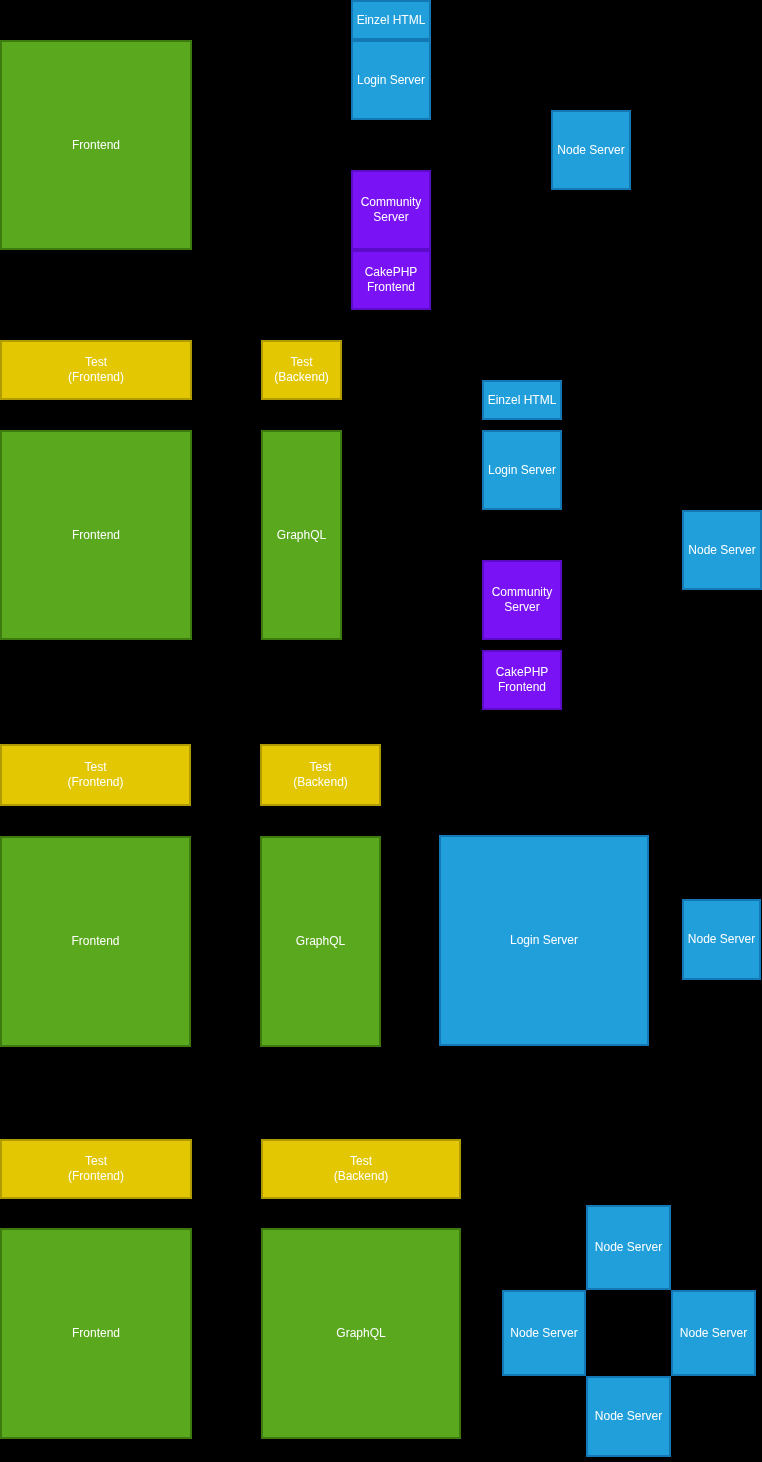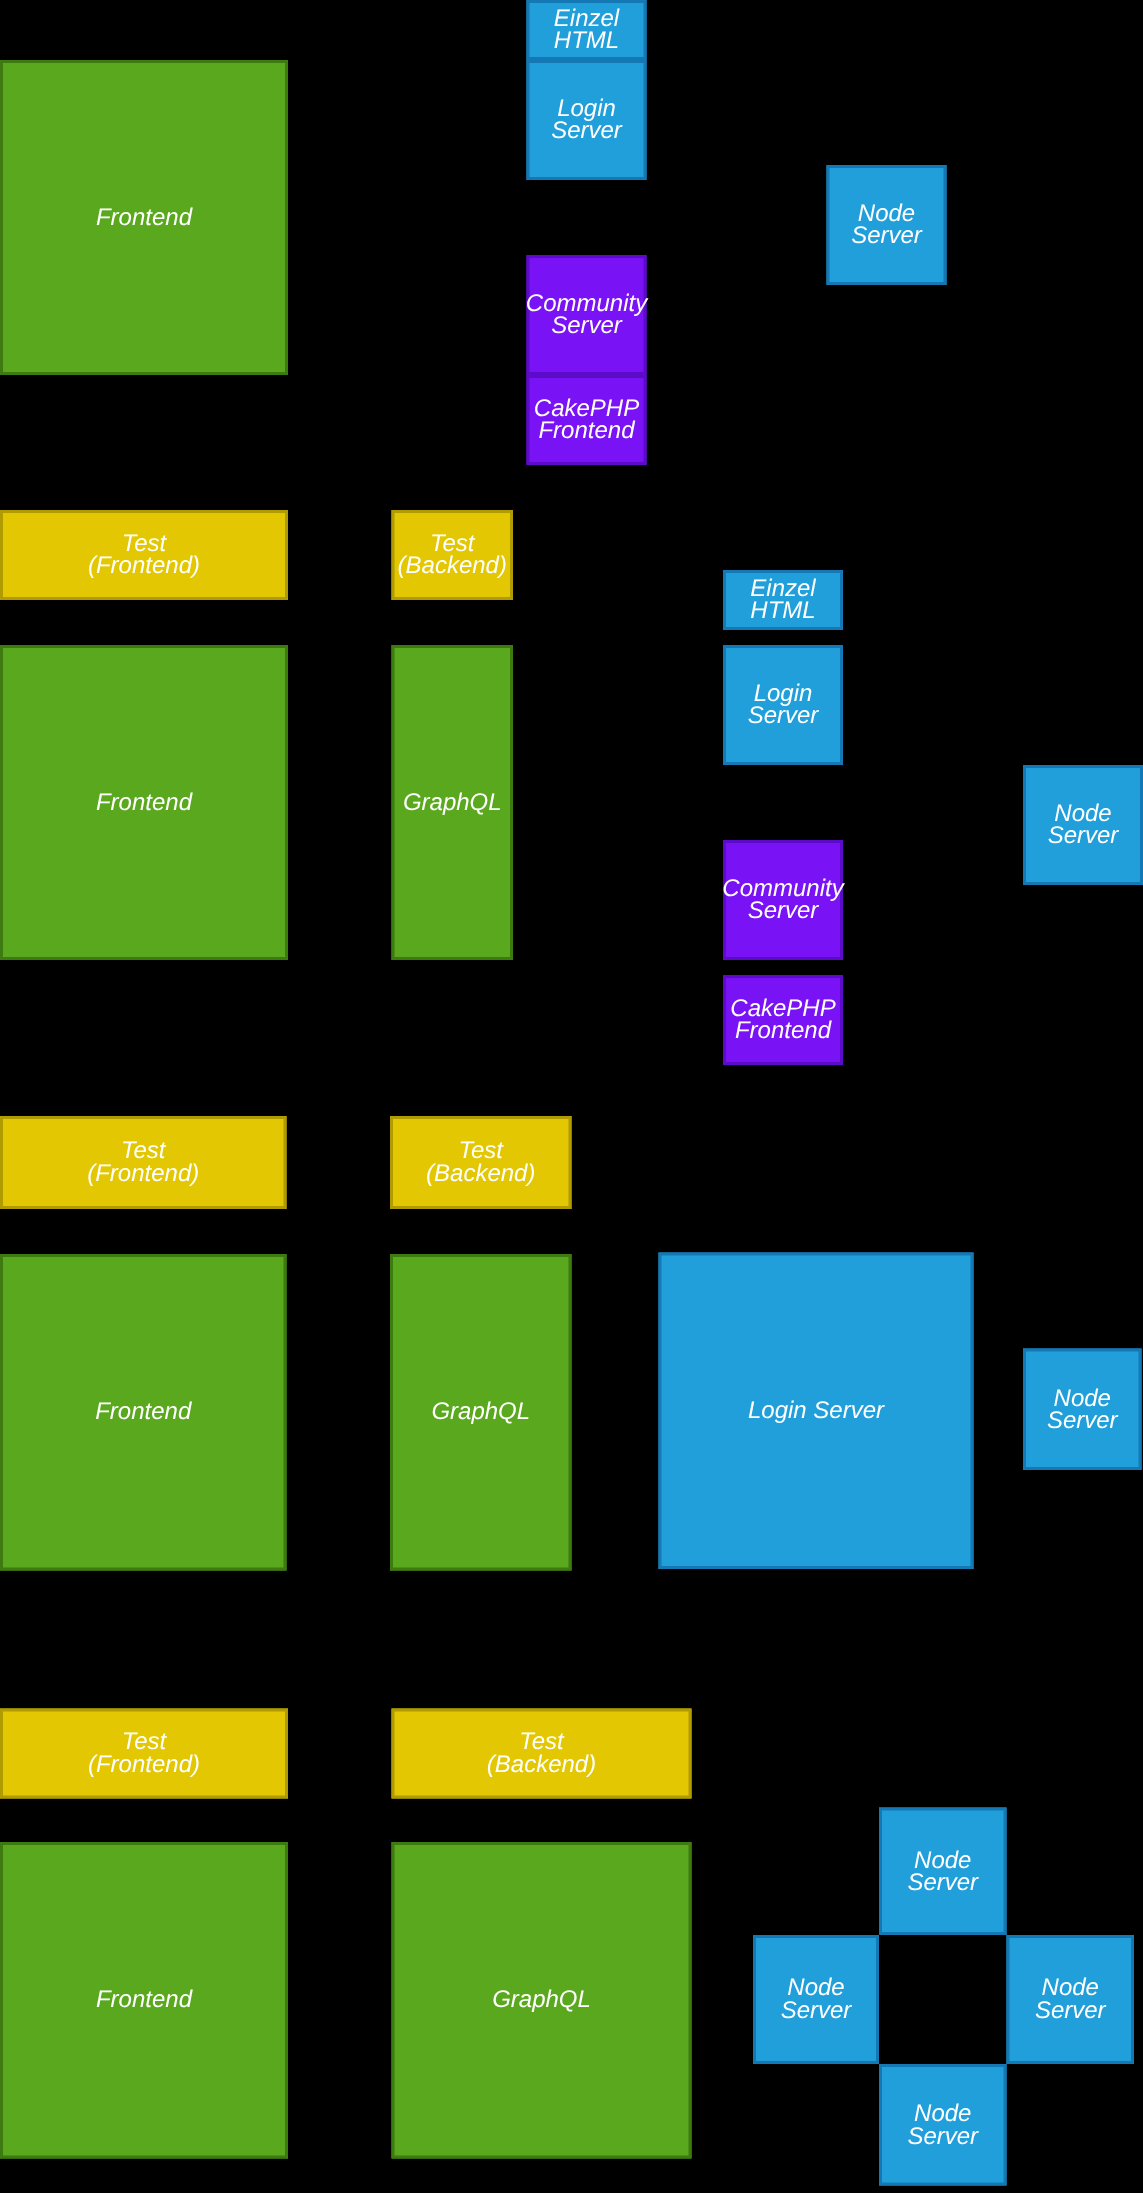--- a/index.html
+++ b/index.html
@@ -19,25 +19,24 @@
     position: absolute;
     box-sizing: border-box;
     border: 2px solid transparent;
     display: flex;
     align-items: center;
     justify-content: center;
     text-align: center;
   }
   .box-label {
     color: #ffffff;
-    font-size: 16px;
+    font-size: 12px;
     line-height: 15px;
     white-space: pre-line;
     padding: 0 2px;
-    font-style: italic;
   }
 </style>
 </head>
 <body>
 
 <div id="canvas" style="width: 762px; height: 1462px; background: rgb(0, 0, 0);">
 
 <div class="box" style="left: 0px; top: 40px; width: 192px; height: 210px; background-color: rgb(90, 168, 30); border-color: rgb(61, 123, 16);">
       <span class="box-label" style="color: rgb(255, 255, 255);">Frontend</span>
     </div>

